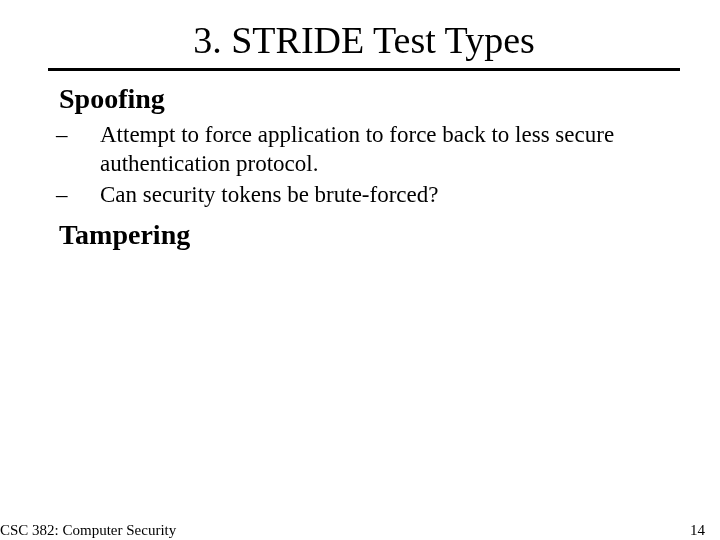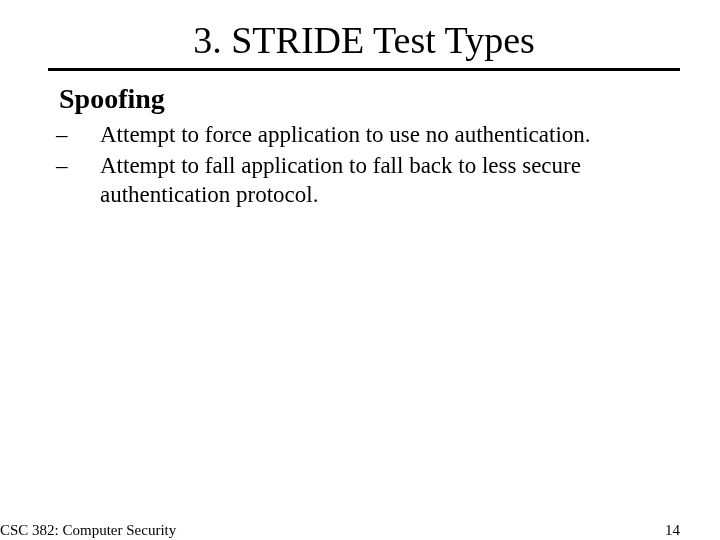--- a/index.html
+++ b/index.html
@@ -59,38 +59,39 @@
       font-size: 15px;
     }
     .footer-center {
       position: absolute;
       left: 0;
       right: 0;
       text-align: left;
     }
     .footer-right {
       position: absolute;
-      right: 40px;
+      right: 15px;
     }
   </style>
 </head>
 <body>
 
 <div class="slide">
   <h1 class="title">3. STRIDE Test Types</h1>
   <hr class="hr">
 
   <div>
     <div class="section-heading">Spoofing</div>
     <div class="bullet-list">
-      <div class="bullet-item"><span class="dash">–</span><span>Attempt to force application to use no authentication.</span></div>
-      <div class="bullet-item"><span class="dash">–</span><span>Attempt to fall application to fall back to less secure authentication protocol.</span></div>
+      <div class="bullet-item"><span class="dash">–</span><span>Attempt to force application to force back to less secure authentication protocol.</span></div>
+      <div class="bullet-item"><span class="dash">–</span><span>Can security tokens be brute-forced?</span></div>
     </div>
   </div>
 
   <div>
+    <div class="section-heading">Tampering</div>
   </div>
 
   <div class="footer">
     <span class="footer-center">CSC 382: Computer Security</span>
     <span class="footer-right">14</span>
   </div>
 </div>
 
 </body></html>

